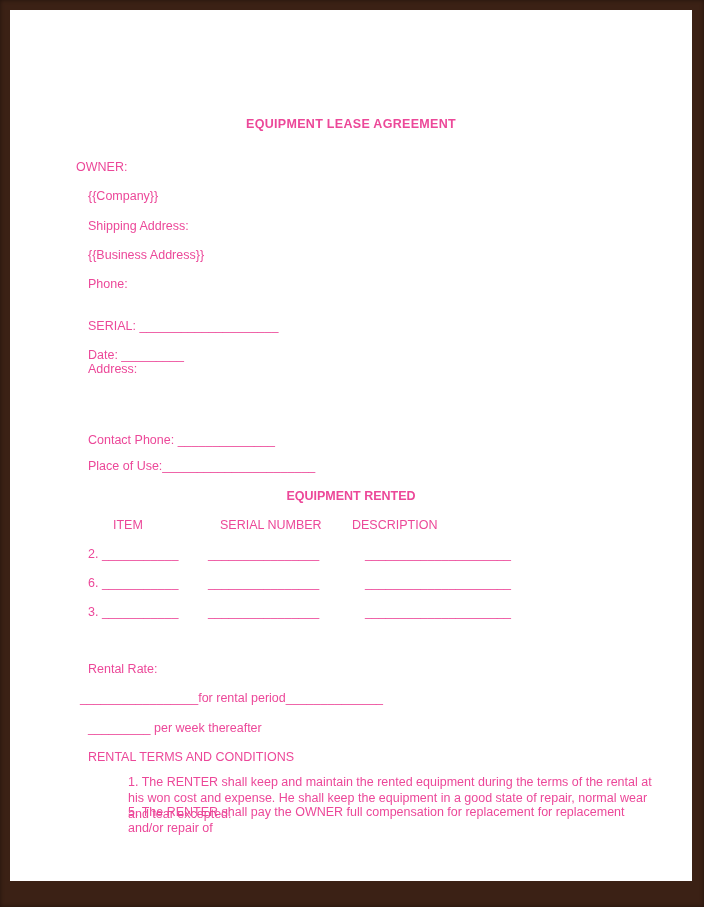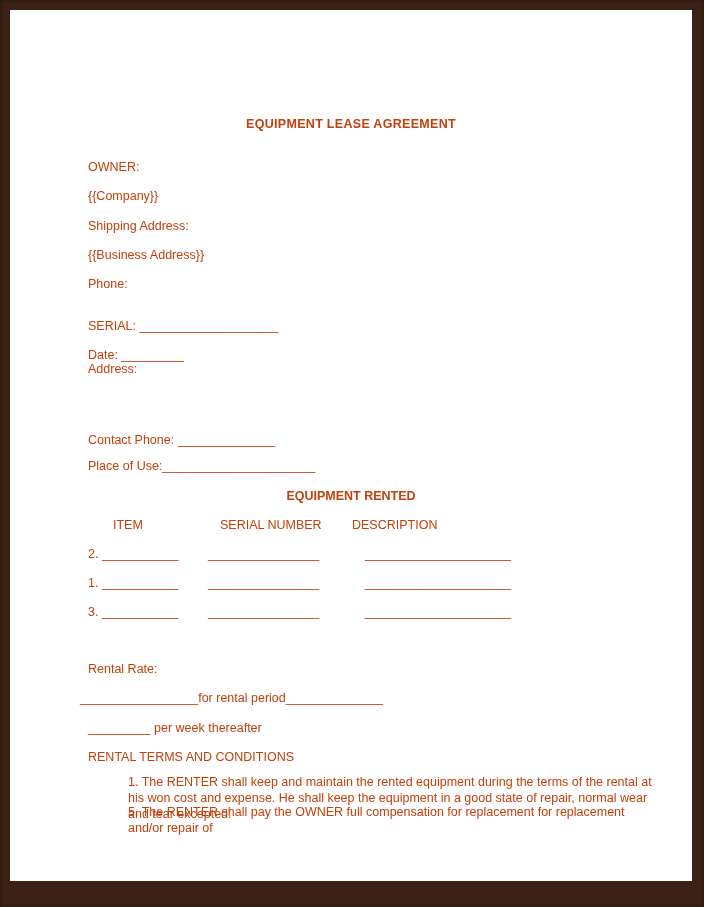--- a/index.html
+++ b/index.html
@@ -13,40 +13,40 @@
     height: 907px;
     background: #3b2115;
     padding: 10px 12px 26px 10px;
     box-shadow: inset 0 0 4px rgba(0,0,0,0.45);
   }
   .page {
     width: 100%;
     height: 100%;
     background: #ffffff;
     position: relative;
-    color: #c2410c;
+    color: #ec4899;
     font-size: 12.5px;
     overflow: hidden;
     padding-left: 16px;
   }
   .abs { position: absolute; white-space: pre; }
   .bold { font-weight: bold; }
   .center { left: 0; right: 0; text-align: center; }
   .title { letter-spacing: 0.3px; }
   .para { white-space: normal; width: 528px; line-height: 16px; margin-left: 40px; }
 </style>
 </head>
 <body>
 
 <div class="frame">
   <div class="page">
 
     <div class="abs bold center title" style="top:107px">EQUIPMENT LEASE AGREEMENT</div>
 
-    <div class="abs" style="top:150px; left:78px">OWNER:</div>
+    <div class="abs" style="top:150px; left:66px">OWNER:</div>
     <div class="abs" style="top:179px; left:78px">{{Company}}</div>
     <div class="abs" style="top:209px; left:78px">Shipping Address:</div>
     <div class="abs" style="top:238px; left:78px">{{Business Address}}</div>
     <div class="abs" style="top:267px; left:78px">Phone:</div>
 
     <div class="abs" style="top:309px; left:78px">SERIAL: ____________________</div>
     <div class="abs" style="top:338px; left:78px">Date: _________</div>
     <div class="abs" style="top:352px; left:78px">Address:</div>
     <div class="abs" style="top:423px; left:78px">Contact Phone: ______________</div>
     <div class="abs" style="top:449px; left:78px">Place of Use:______________________</div>
@@ -54,21 +54,21 @@
     <div class="abs bold center" style="top:479px">EQUIPMENT RENTED</div>
 
     <div class="abs" style="top:508px; left:103px">ITEM</div>
     <div class="abs" style="top:508px; left:210px">SERIAL NUMBER</div>
     <div class="abs" style="top:508px; left:342px">DESCRIPTION</div>
 
     <div class="abs" style="top:537px; left:78px">2. ___________</div>
     <div class="abs" style="top:537px; left:198px">________________</div>
     <div class="abs" style="top:537px; left:355px">_____________________</div>
 
-    <div class="abs" style="top:566px; left:78px">1. ___________</div>
+    <div class="abs" style="top:566px; left:78px">6. ___________</div>
     <div class="abs" style="top:566px; left:198px">________________</div>
     <div class="abs" style="top:566px; left:355px">_____________________</div>
 
     <div class="abs" style="top:595px; left:78px">3. ___________</div>
     <div class="abs" style="top:595px; left:198px">________________</div>
     <div class="abs" style="top:595px; left:355px">_____________________</div>
 
     <div class="abs" style="top:652px; left:78px">Rental Rate:</div>
     <div class="abs" style="top:681px; left:70px">_________________for rental period______________</div>
     <div class="abs" style="top:711px; left:78px">_________ per week thereafter</div>

